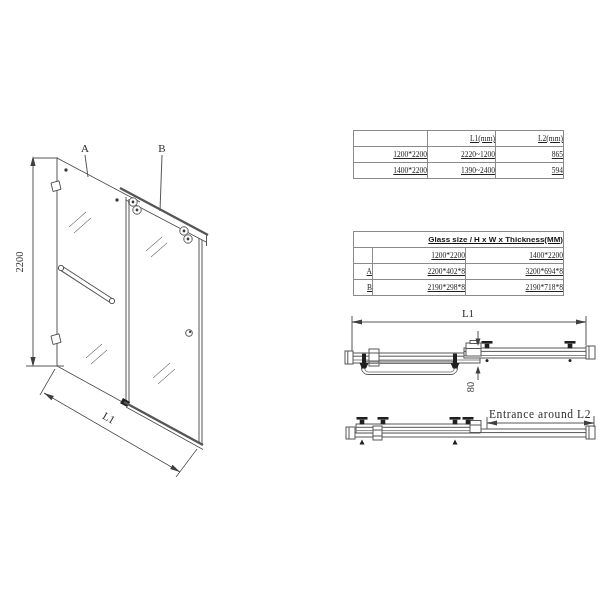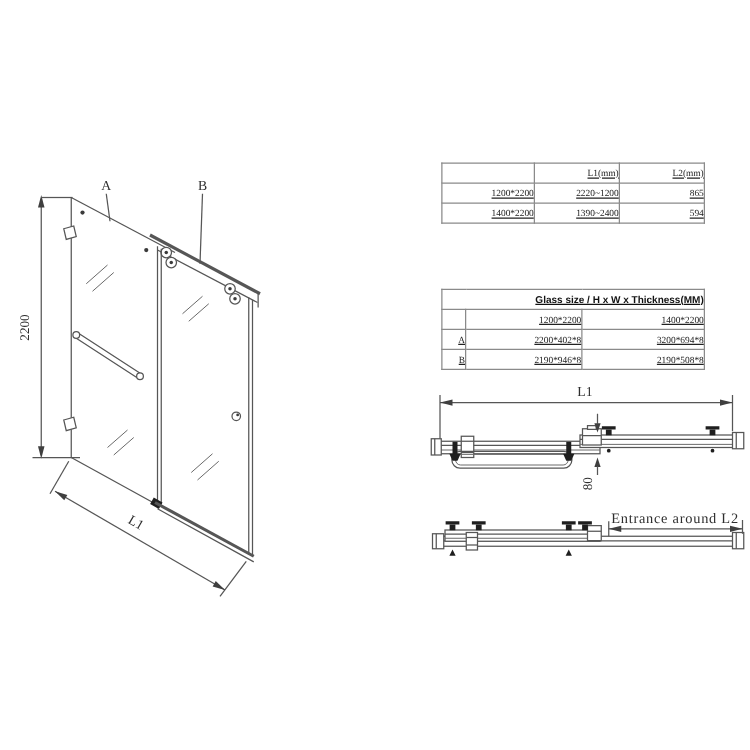--- a/index.html
+++ b/index.html
@@ -262,19 +262,19 @@
       <td>1200*2200</td>
       <td>1400*2200</td>
     </tr>
     <tr>
       <td>A</td>
       <td>2200*402*8</td>
       <td>3200*694*8</td>
     </tr>
     <tr>
       <td>B</td>
-      <td>2190*946*8</td>
-      <td>2190*508*8</td>
+      <td>2190*298*8</td>
+      <td>2190*718*8</td>
     </tr>
   </tbody>
     </table>
 
 </div>
 
 </body></html>

